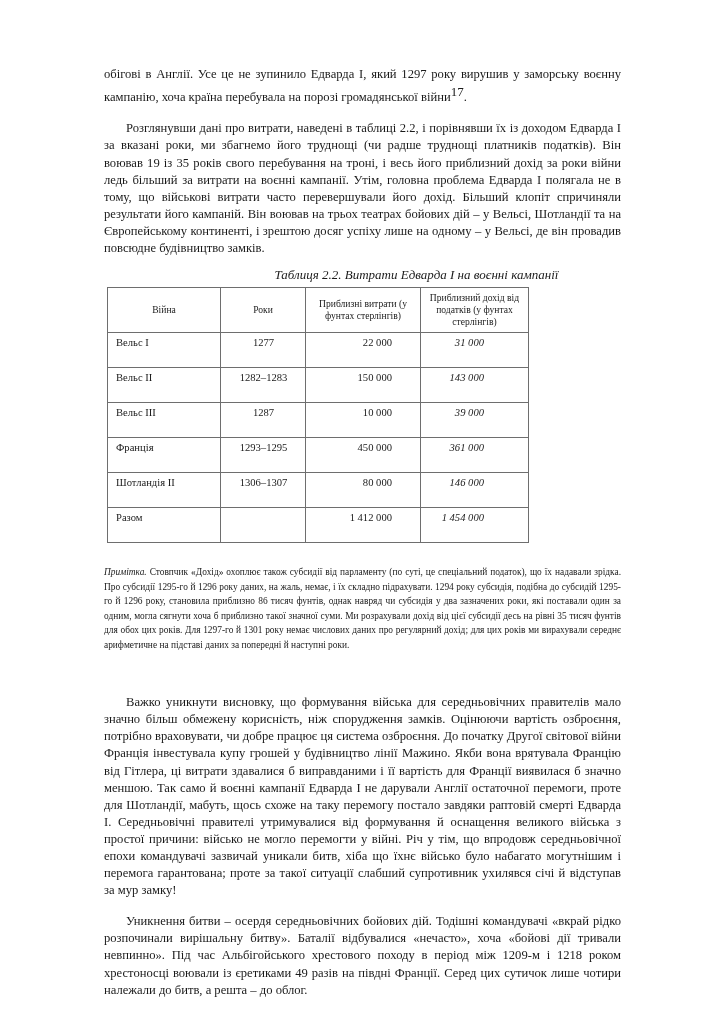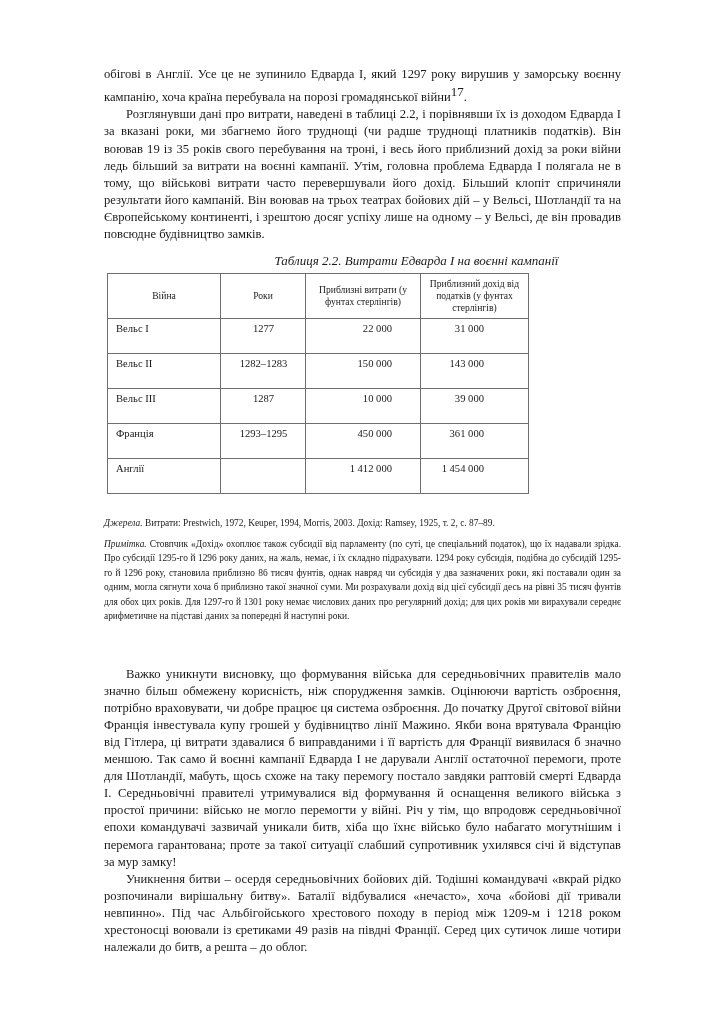--- a/index.html
+++ b/index.html
@@ -1,27 +1,27 @@
 <!DOCTYPE html>
 <html><head>
 <meta charset="utf-8">
 <style>
   html, body { margin: 0; padding: 0; background: #ffffff; }
   body { width: 724px; height: 1024px; position: relative; overflow: hidden; color: #1a1a1a; }
   .page { position: absolute; left: 104px; top: 66px; width: 517px; font-family: "Liberation Serif", serif; }
   .p { font-size: 12.6px; line-height: 17.1px; text-align: justify; margin: 0; }
-  .p.indent { text-indent: 22px; }
+  .p.indent { text-indent: 22px; margin-top: 14px; }
   .caption { font-style: italic; font-size: 13px; text-align: center; margin: 10px 0 4px 108px; }
   table.t { border-collapse: collapse; width: 422px; font-size: 10.6px; margin-left: 3px; }
   table.t td, table.t th { border: 1px solid #6e6e6e; vertical-align: top; padding: 4px 6px; height: 26px; }
   table.t th { font-weight: normal; text-align: center; vertical-align: middle; height: 36px; line-height: 12px; font-size: 9.6px; }
   table.t td.name { text-align: left; padding-left: 8px; }
   table.t td.yr { text-align: center; padding-left: 7px; }
   table.t td.num { text-align: right; padding-right: 28px; }
-  table.t td.num2 { text-align: right; padding-right: 44px; }
+  table.t td.num2 { text-align: right; padding-right: 44px; font-style: italic; }
   .notes { font-size: 9.4px; line-height: 14.5px; text-align: justify; margin-top: 22px; }
   .notes p { margin: 0 0 6px 0; }
   .notes .lbl { font-style: italic; }
   .body2 { margin-top: 42px; }
 </style>
 </head>
 <body>
 
 <div class="page">
   <p class="p"><span>обігові в Англії. Усе це не зупинило Едварда I, який 1297 року вирушив у заморську воєнну кампанію, хоча країна перебувала на порозі громадянської війни</span><sup style="font-size:13px">17</sup>.</p>
@@ -54,30 +54,35 @@
       <td class="num">10 000</td>
       <td class="num2">39 000</td>
     </tr>
     <tr>
       <td class="name">Франція</td>
       <td class="yr">1293–1295</td>
       <td class="num">450 000</td>
       <td class="num2">361 000</td>
     </tr>
     <tr>
-      <td class="name">Англії</td>
+      <td class="name">Шотландія II</td>
+      <td class="yr">1306–1307</td>
+      <td class="num">80 000</td>
+      <td class="num2">146 000</td>
+    </tr>
+    <tr>
+      <td class="name">Разом</td>
       <td class="yr"></td>
       <td class="num">1 412 000</td>
       <td class="num2">1 454 000</td>
     </tr>
   </tbody>
     </table>
 
   <div class="notes">
-    <p><span class="lbl">Джерела.</span><span> Витрати: Prestwich, 1972, Keuper, 1994, Morris, 2003. Дохід: Ramsey, 1925, т. 2, с. 87–89.</span></p>
     <p><span class="lbl">Примітка.</span><span> Стовпчик «Дохід» охоплює також субсидії від парламенту (по суті, це спеціальний податок), що їх надавали зрідка. Про субсидії 1295-го й 1296 року даних, на жаль, немає, і їх складно підрахувати. 1294 року субсидія, подібна до субсидій 1295-го й 1296 року, становила приблизно 86 тисяч фунтів, однак навряд чи субсидія у два зазначених роки, які поставали один за одним, могла сягнути хоча б приблизно такої значної суми. Ми розрахували дохід від цієї субсидії десь на рівні 35 тисяч фунтів для обох цих років. Для 1297-го й 1301 року немає числових даних про регулярний дохід; для цих років ми вирахували середнє арифметичне на підставі даних за попередні й наступні роки.</span></p>
   </div>
 
   <div class="body2">
     <p class="p indent">Важко уникнути висновку, що формування війська для середньовічних правителів мало значно більш обмежену корисність, ніж спорудження замків. Оцінюючи вартість озброєння, потрібно враховувати, чи добре працює ця система озброєння. До початку Другої світової війни Франція інвестувала купу грошей у будівництво лінії Мажино. Якби вона врятувала Францію від Гітлера, ці витрати здавалися б виправданими і її вартість для Франції виявилася б значно меншою. Так само й воєнні кампанії Едварда I не дарували Англії остаточної перемоги, проте для Шотландії, мабуть, щось схоже на таку перемогу постало завдяки раптовій смерті Едварда I. Середньовічні правителі утримувалися від формування й оснащення великого війська з простої причини: військо не могло перемогти у війні. Річ у тім, що впродовж середньовічної епохи командувачі зазвичай уникали битв, хіба що їхнє військо було набагато могутнішим і перемога гарантована; проте за такої ситуації слабший супротивник ухилявся січі й відступав за мур замку!</p>
     <p class="p indent">Уникнення битви – осердя середньовічних бойових дій. Тодішні командувачі «вкрай рідко розпочинали вирішальну битву». Баталії відбувалися «нечасто», хоча «бойові дії тривали невпинно». Під час Альбігойського хрестового походу в період між 1209-м і 1218 роком хрестоносці воювали із єретиками 49 разів на півдні Франції. Серед цих сутичок лише чотири належали до битв, а решта – до облог.</p>
   </div>
 
 </div>
 

